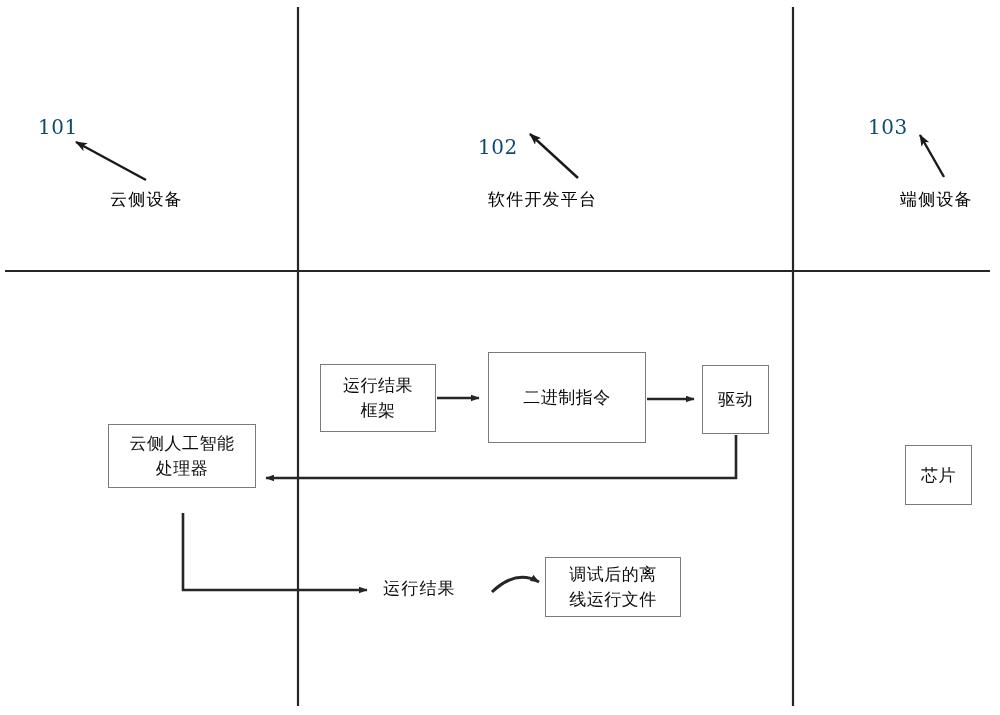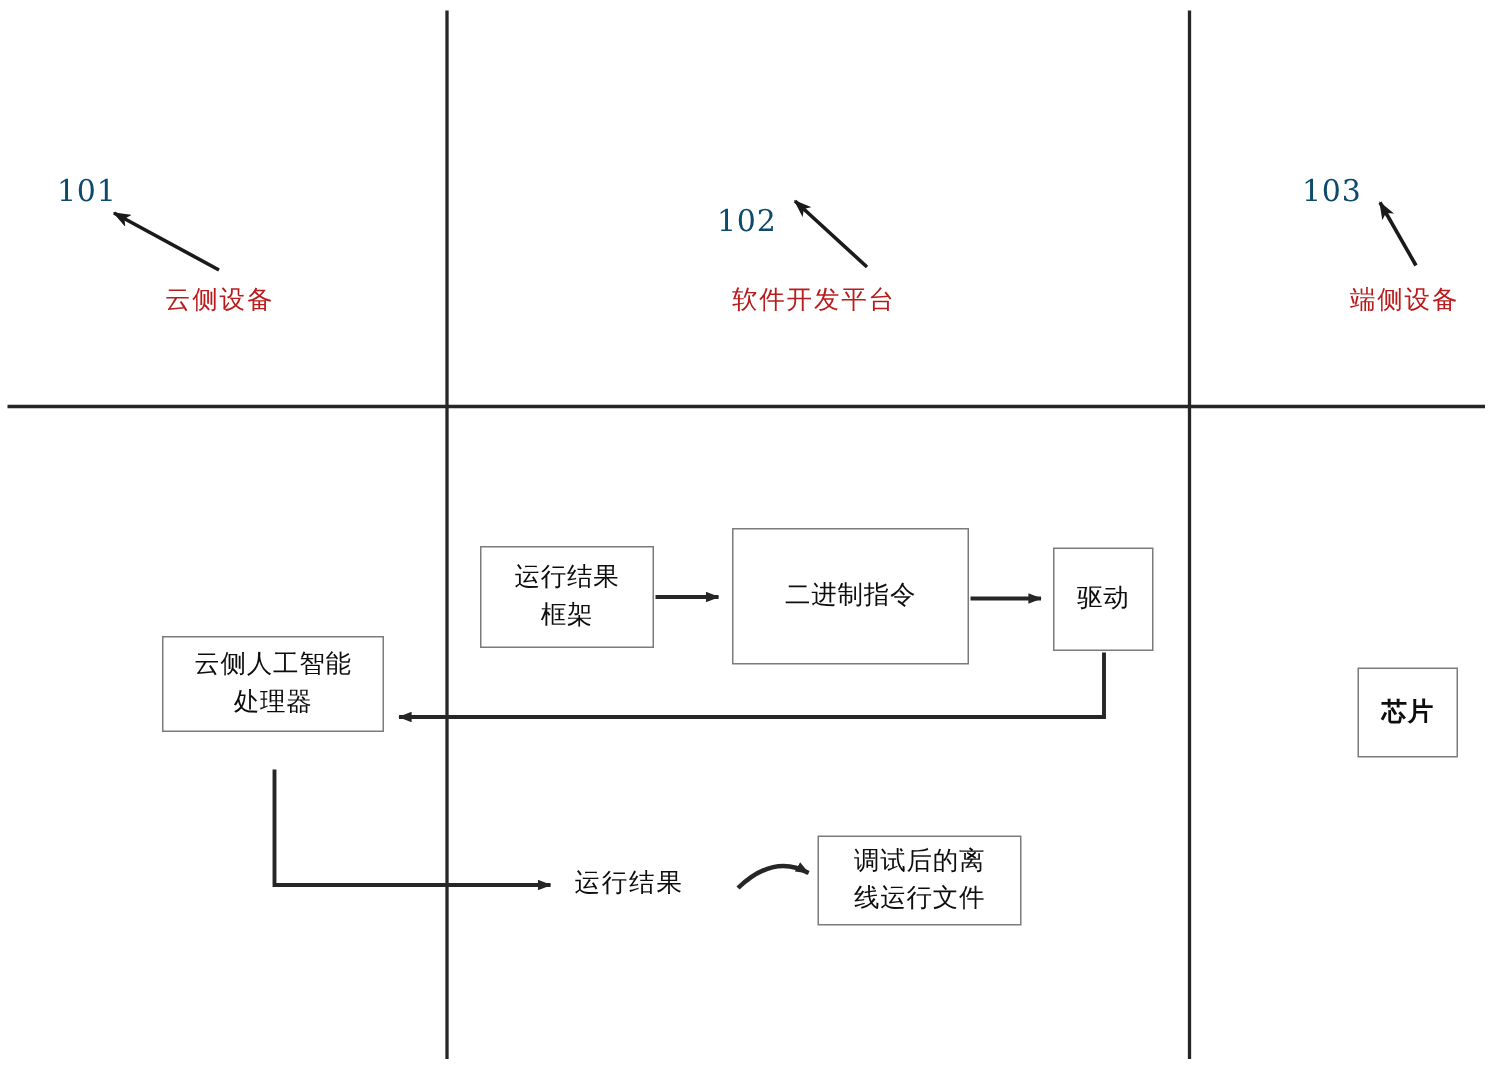--- a/index.html
+++ b/index.html
@@ -43,21 +43,21 @@
     position: absolute;
     font-family: "DejaVu Serif", serif;
     font-size: 20px;
     color: #0c4a6e;
     letter-spacing: 0.5px;
   }
   .zone-label {
     position: absolute;
     font-family: "DejaVu Sans", sans-serif;
     font-size: 17px;
-    color: #b91c1c;
+    color: #000000;
     letter-spacing: 1.2px;
     white-space: nowrap;
   }
   .edge-label {
     position: absolute;
     font-family: Liberation Serif, serif;
     font-size: 17px;
     color: #0d0d0d;
     letter-spacing: 1.2px;
     white-space: nowrap;
@@ -119,21 +119,21 @@
   <div class="node-box" style="left:702px; top:365px; width:67px; height:69px;">
     <span style="white-space:pre-line;">驱动</span>
   </div>
 
   <div class="node-box" style="left:108px; top:424px; width:148px; height:64px;justify-content:center;">
     <span style="white-space:pre-line;">云侧人工智能
 处理器</span>
   </div>
 
   <div class="node-box" style="left:905px; top:445px; width:67px; height:60px;">
-    <span style="white-space:pre-line;font-weight:bold;">芯片</span>
+    <span style="white-space:pre-line;">芯片</span>
   </div>
 
   <div class="node-box" style="left:545px; top:557px; width:136px; height:60px;">
     <span style="white-space:pre-line;">调试后的离
 线运行文件</span>
   </div>
 
   <div class="edge-label" style="left:383px; top:577px;">运行结果</div>
 
 </div>

